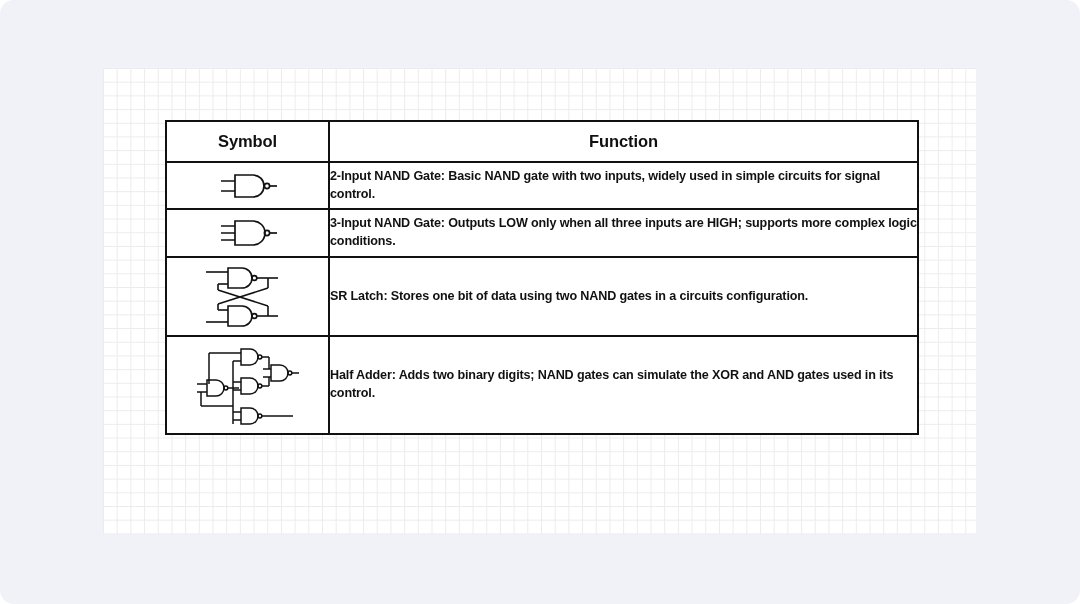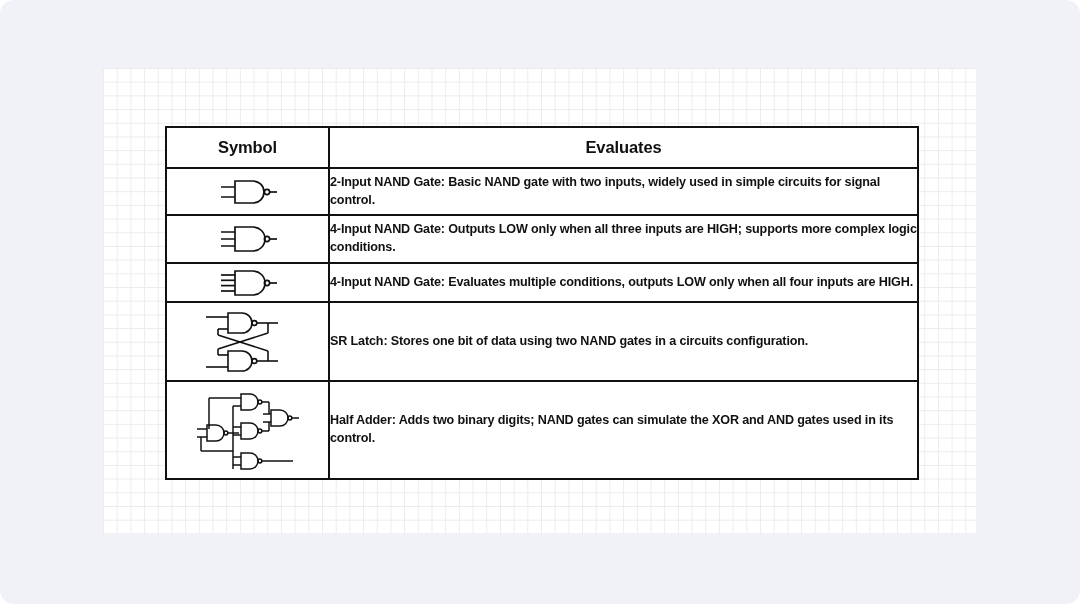--- a/index.html
+++ b/index.html
@@ -32,21 +32,21 @@
     background-image:
       linear-gradient(to right, #ececed 1px, transparent 1px),
       linear-gradient(to bottom, #ececed 1px, transparent 1px);
     background-size: 13.7px 13.7px;
     background-position: 0 0;
   }
   
   #symbol-table {
     position: absolute;
     left: 165px;
-    top: 126px;
+    top: 120px;
     width: 748px;
     border-collapse: collapse;
     table-layout: fixed;
     background: #ffffff;
   }
   #symbol-table td, #symbol-table th {
     border: 2.2px solid #111111;
     padding: 0;
     background: #ffffff;
   }
@@ -90,21 +90,21 @@
 <body>
 
 <div id="page">
 
   <div id="canvas"></div>
 
   <table id="symbol-table">
     <thead>
       <tr>
         <th class="col-symbol">Symbol</th>
-        <th class="col-function">Evaluates</th>
+        <th class="col-function">Function</th>
       </tr>
     </thead>
     <tbody>
 
       <tr class="r1">
         <td class="cell-symbol">
           <svg width="70" height="34" viewBox="0 0 70 34">
             <g fill="none" stroke="#111111" stroke-width="1.7">
               <path d="M22 6 L40 6 A11 11 0 0 1 40 28 L22 28 Z"></path>
               <line x1="8" y1="12" x2="22" y2="12"></line>
@@ -123,39 +123,23 @@
             <g fill="none" stroke="#111111" stroke-width="1.7">
               <path d="M22 5 L40 5 A12 12 0 0 1 40 29 L22 29 Z"></path>
               <line x1="8" y1="10" x2="22" y2="10"></line>
               <line x1="8" y1="17" x2="22" y2="17"></line>
               <line x1="8" y1="24" x2="22" y2="24"></line>
               <circle cx="54" cy="17" r="2.6"></circle>
               <line x1="56.6" y1="17" x2="64" y2="17"></line>
             </g>
           </svg>
         </td>
-        <td class="cell-function">4-Input NAND Gate: Outputs LOW only when all three inputs are HIGH; supports more complex logic conditions.</td>
-      </tr>
-
-      <tr class="r3">
-        <td class="cell-symbol">
-          <svg width="70" height="32" viewBox="0 0 70 32">
-            <g fill="none" stroke="#111111" stroke-width="1.7">
-              <path d="M22 4 L40 4 A12 12 0 0 1 40 28 L22 28 Z"></path>
-              <line x1="8" y1="8" x2="22" y2="8"></line>
-              <line x1="8" y1="13.3" x2="22" y2="13.3"></line>
-              <line x1="8" y1="18.6" x2="22" y2="18.6"></line>
-              <line x1="8" y1="24" x2="22" y2="24"></line>
-              <circle cx="54" cy="16" r="2.6"></circle>
-              <line x1="56.6" y1="16" x2="64" y2="16"></line>
-            </g>
-          </svg>
-        </td>
-        <td class="cell-function">4-Input NAND Gate: Evaluates multiple conditions, outputs LOW only when all four inputs are HIGH.</td>
-      </tr>
+        <td class="cell-function">3-Input NAND Gate: Outputs LOW only when all three inputs are HIGH; supports more complex logic conditions.</td>
+      </tr>
+
 
       <tr class="r4">
         <td class="cell-symbol">
           <svg width="96" height="66" viewBox="0 0 96 66">
             <g fill="none" stroke="#111111" stroke-width="1.6">
 
               <path d="M28 4 L42 4 A10 10 0 0 1 42 24 L28 24 Z"></path>
               <line x1="6" y1="8" x2="28" y2="8"></line>
               <line x1="18" y1="20" x2="28" y2="20"></line>
               <circle cx="54.4" cy="14" r="2.4"></circle>

